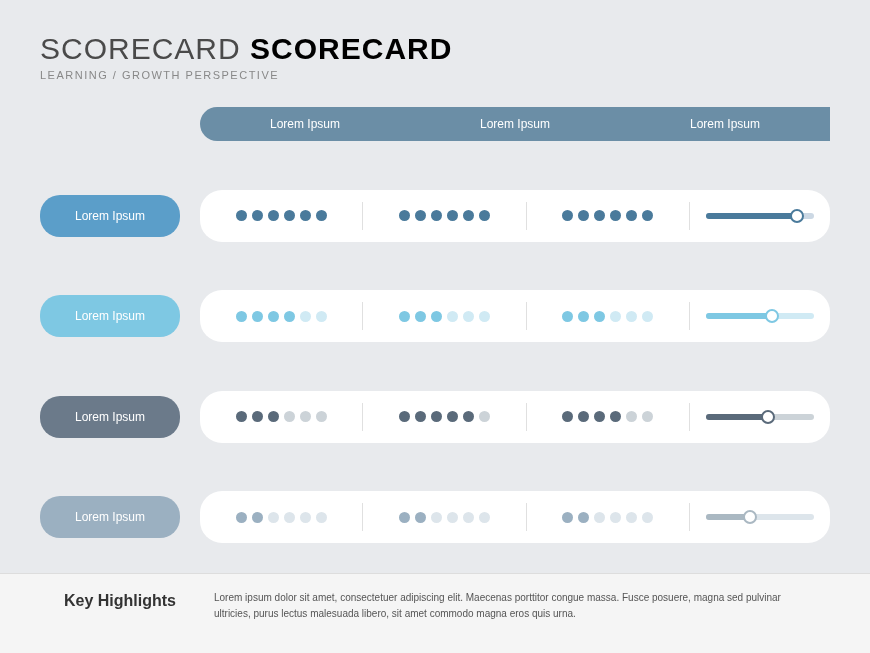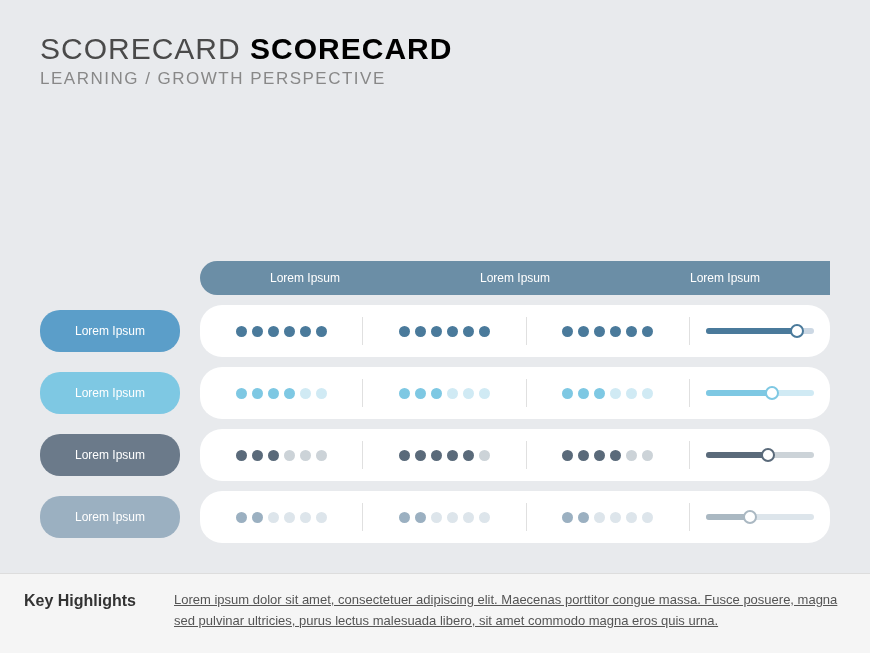--- a/index.html
+++ b/index.html
@@ -29,31 +29,31 @@
       color: #4a4a4a;
       letter-spacing: 1px;
     }
 
     .title-line span.bold {
       font-weight: 900;
       color: #000000;
     }
 
     .subtitle {
-      font-size: 17px;
+      font-size: 11px;
       color: #888;
       letter-spacing: 1.5px;
       margin-top: 3px;
     }
 
     .scorecard-container {
       flex: 1;
       display: flex;
       flex-direction: column;
-      justify-content: flex-end;
+      justify-content: space-between;
       margin-top: 10px;
     }
 
     
     .header-row {
       display: flex;
       align-items: center;
       margin-bottom: 10px;
       padding-left: 160px;
     }
@@ -194,41 +194,40 @@
     .divider-in-row {
       width: 1px;
       height: 28px;
       background: #e0e0e0;
     }
 
     
     .footer {
       background: #f5f5f5;
       border-top: 1px solid #ddd;
-      padding: 16px 24px;
+      padding: 16px 64px;
       display: flex;
       align-items: flex-start;
       gap: 30px;
       min-height: 80px;
     }
 
     .footer-title {
       font-size: 16px;
       font-weight: 900;
       color: #333;
       white-space: nowrap;
       margin-top: 2px;
       min-width: 120px;
     }
 
     .footer-text {
-      font-size: 13px;
+      font-size: 10px;
       color: #555;
       line-height: 1.6;
-      text-decoration: underline;
     }
   </style>
 </head>
 <body>
 
 <div class="main-content">
 
   <div class="title-section">
     <div class="title-line">
       <span>SCORECARD </span><span class="bold">SCORECARD</span>

